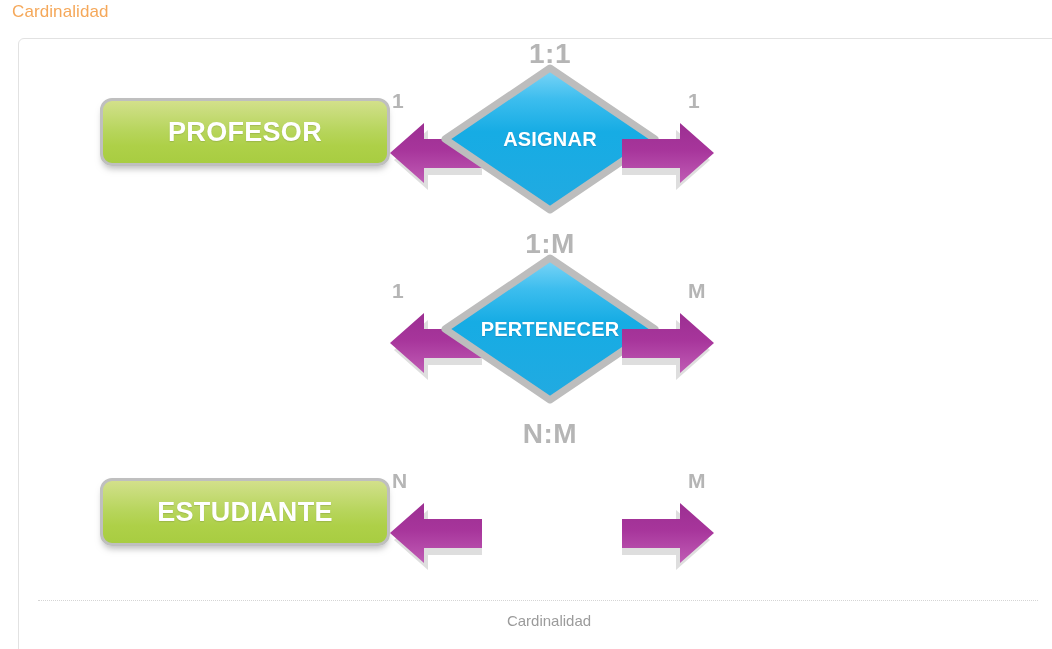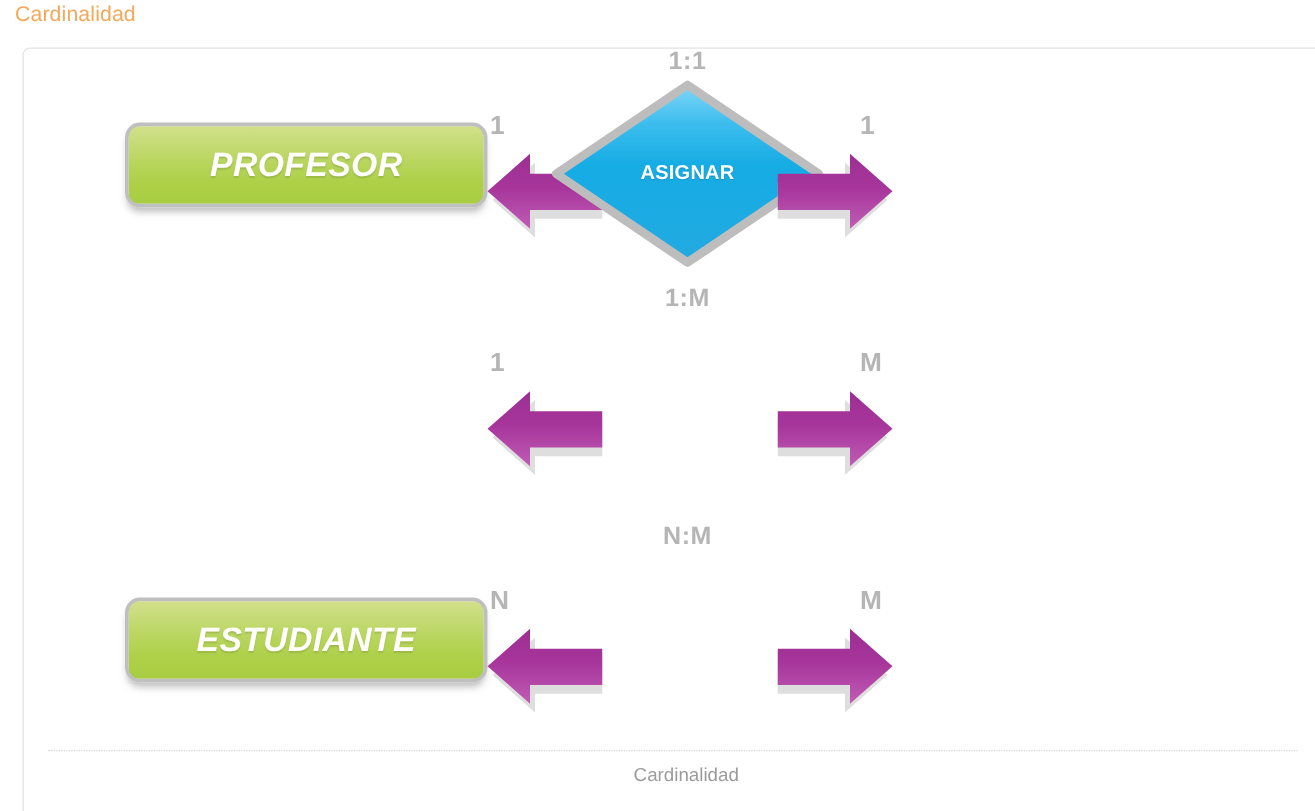--- a/index.html
+++ b/index.html
@@ -69,21 +69,20 @@
     background: linear-gradient(to bottom,
                 #d3e08a 0%,
                 #cadd7e 14%,
                 #b7d55c 48%,
                 #aed048 72%,
                 #a8cd41 100%);
     box-shadow: 0 5px 6px -2px rgba(170,170,170,0.75);
     display: flex;
     align-items: center;
     justify-content: center;
-    font-style: italic;
   }
   .entity-left  { left: 100px; }
   .entity-right { left: 710px; }
 
   .entity-label {
     color: #ffffff;
     font-size: 27px;
     font-weight: bold;
     letter-spacing: 0.3px;
     text-shadow: 0 1px 1px rgba(120,140,60,0.35);
@@ -113,37 +112,37 @@
   .diamond-label {
     position: absolute;
     left: 0;
     top: 0;
     width: 226px;
     height: 152px;
     display: flex;
     align-items: center;
     justify-content: center;
     color: #ffffff;
-    font-size: 16px;
+    font-size: 20px;
     font-weight: bold;
     letter-spacing: 0.2px;
     text-shadow: 0 1px 1px rgba(20,90,140,0.30);
     white-space: nowrap;
     pointer-events: none;
   }
 
   
   .ratio-label {
     position: absolute;
     top: 0px;
     left: 437px;
     width: 226px;
     text-align: center;
     color: #b5b5b5;
-    font-size: 20px;
+    font-size: 28px;
     font-weight: bold;
     letter-spacing: 0.5px;
   }
   .side-label {
     position: absolute;
     top: 52px;
     color: #b5b5b5;
     font-size: 21px;
     font-weight: bold;
     line-height: 1;
@@ -250,20 +249,34 @@
             <stop offset="0%" stop-color="#9c2f92"></stop>
             <stop offset="45%" stop-color="#a7359b"></stop>
             <stop offset="100%" stop-color="#c05cb5"></stop>
           </linearGradient>
         </defs>
         <path d="M 6,40 L 40,10 L 40,26 L 94,26 L 94,55 L 40,55 L 40,70 Z" fill="#d8d8d8" opacity="0.85"></path>
         <path d="M 2,33 L 36,3 L 36,19 L 94,19 L 94,48 L 36,48 L 36,63 Z" fill="url(#agL1)"></path>
       </svg>
     </div>
 
+    <div class="diamond">
+      <svg viewBox="0 0 226 152" xmlns="http://www.w3.org/2000/svg">
+        <defs>
+          <linearGradient id="dgr1" x1="0" y1="0" x2="0" y2="1">
+            <stop offset="0%" stop-color="#7fd6f7"></stop>
+            <stop offset="22%" stop-color="#3cbdee"></stop>
+            <stop offset="45%" stop-color="#16ace4"></stop>
+            <stop offset="100%" stop-color="#22aae1"></stop>
+          </linearGradient>
+        </defs>
+        <path d="M 113,5 L 218,76 L 113,147 L 8,76 Z" fill="url(#dgr1)" stroke="#bdbdbd" stroke-width="7" stroke-linejoin="round"></path>
+      </svg>
+      <div class="diamond-label">PERTENECER</div>
+    </div>
 
     <div class="arrow arrow-right">
       <svg viewBox="0 0 94 74" xmlns="http://www.w3.org/2000/svg">
         <defs>
           <linearGradient id="agR1" x1="0" y1="0" x2="0" y2="1">
             <stop offset="0%" stop-color="#9c2f92"></stop>
             <stop offset="45%" stop-color="#a7359b"></stop>
             <stop offset="100%" stop-color="#c05cb5"></stop>
           </linearGradient>
         </defs>

